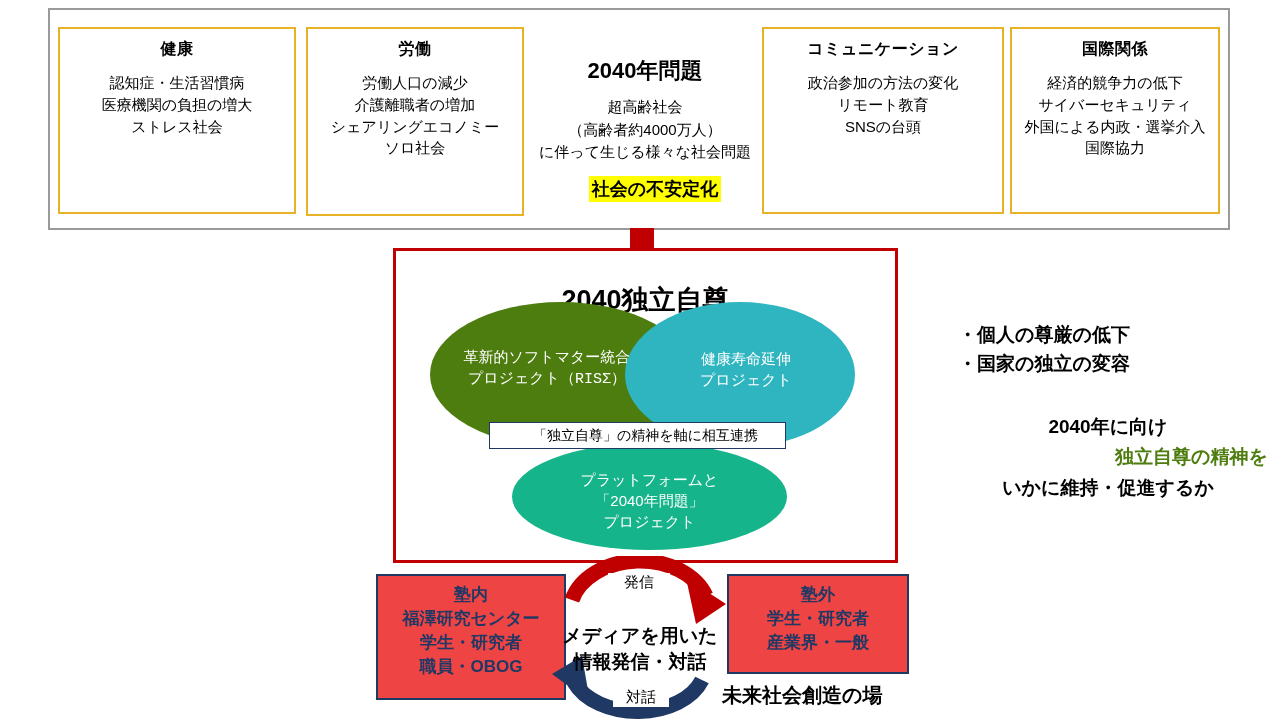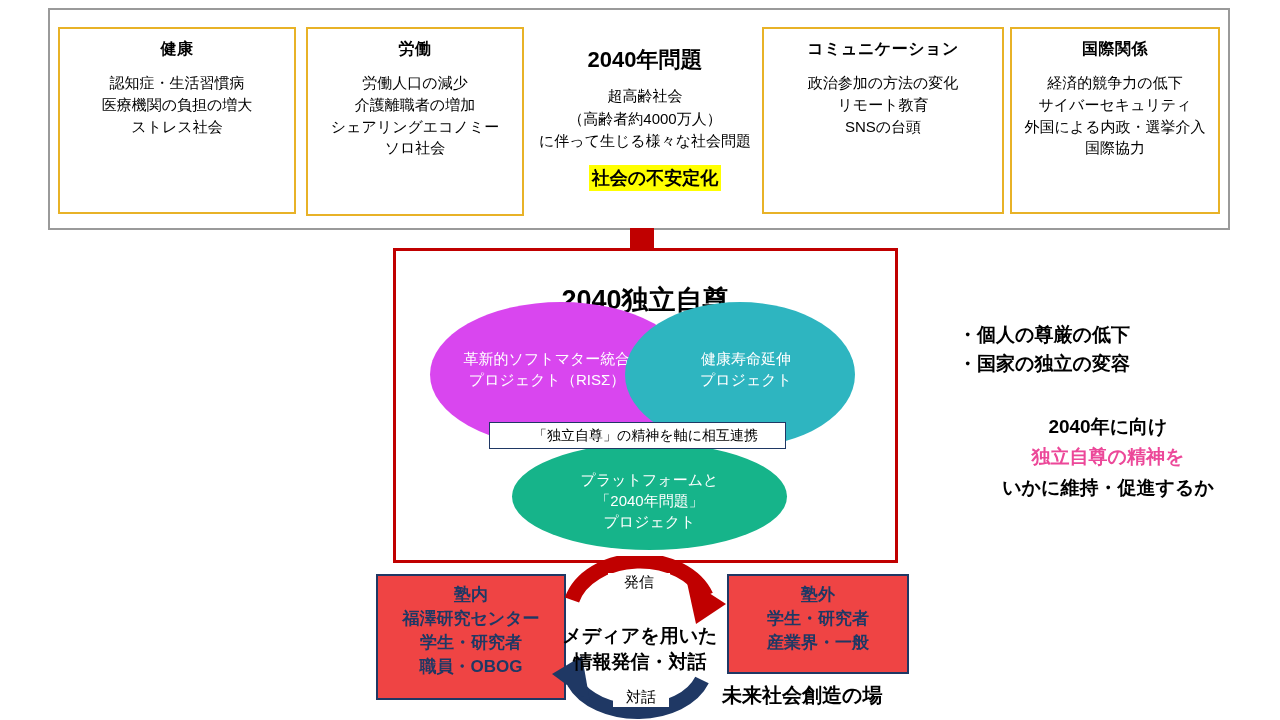--- a/index.html
+++ b/index.html
@@ -46,21 +46,21 @@
   #box-intl   { left: 1010px; top: 27px; width: 210px; height: 187px; }
 
   
   #center-2040 {
     left: 530px; top: 32px; width: 230px; height: 190px;
     text-align: center;
   }
   #center-2040 .hdr {
     font-weight: bold;
     font-size: 22px;
-    margin-top: 13px;
+    margin-top: 24px;
     margin-bottom: 10px;
   }
   #center-2040 .body {
     font-size: 15px;
     line-height: 1.5;
   }
   #center-2040 .highlight {
     display: inline-block;
     margin-top: 12px;
     background: #ffff00;
@@ -95,21 +95,22 @@
     display: flex;
     align-items: center;
     justify-content: center;
     text-align: center;
     color: #ffffff;
     font-size: 15px;
     line-height: 1.4;
   }
   #ellipse-left {
     left: 430px; top: 302px; width: 262px; height: 145px;
-    background: #d946ef;
+    background: #4d7c0f;
+    font-family: Liberation Mono, monospace;
   }
   #ellipse-right {
     left: 625px; top: 302px; width: 230px; height: 145px;
     background: #2eb5c0;
   }
   #ellipse-bottom {
     left: 512px; top: 443px; width: 275px; height: 107px;
     background: #16b48a;
   }
   #ellipse-left .txt { position: relative; left: -14px; top: -6px; }
@@ -136,21 +137,21 @@
     font-size: 19px;
     line-height: 1.55;
   }
   #right-question {
     left: 948px; top: 412px; width: 320px;
     text-align: center;
     font-weight: bold;
     font-size: 19px;
     line-height: 1.6;
   }
-  #right-question .accent { color: #ec4899; }
+  #right-question .accent { color: #4d7c0f; text-align: right; }
 
   
   .bottom-box {
     border: 2px solid #1f3864;
     background: #ef4444;
     color: #1f3864;
     font-weight: bold;
     font-size: 17px;
     line-height: 1.42;
     text-align: center;

